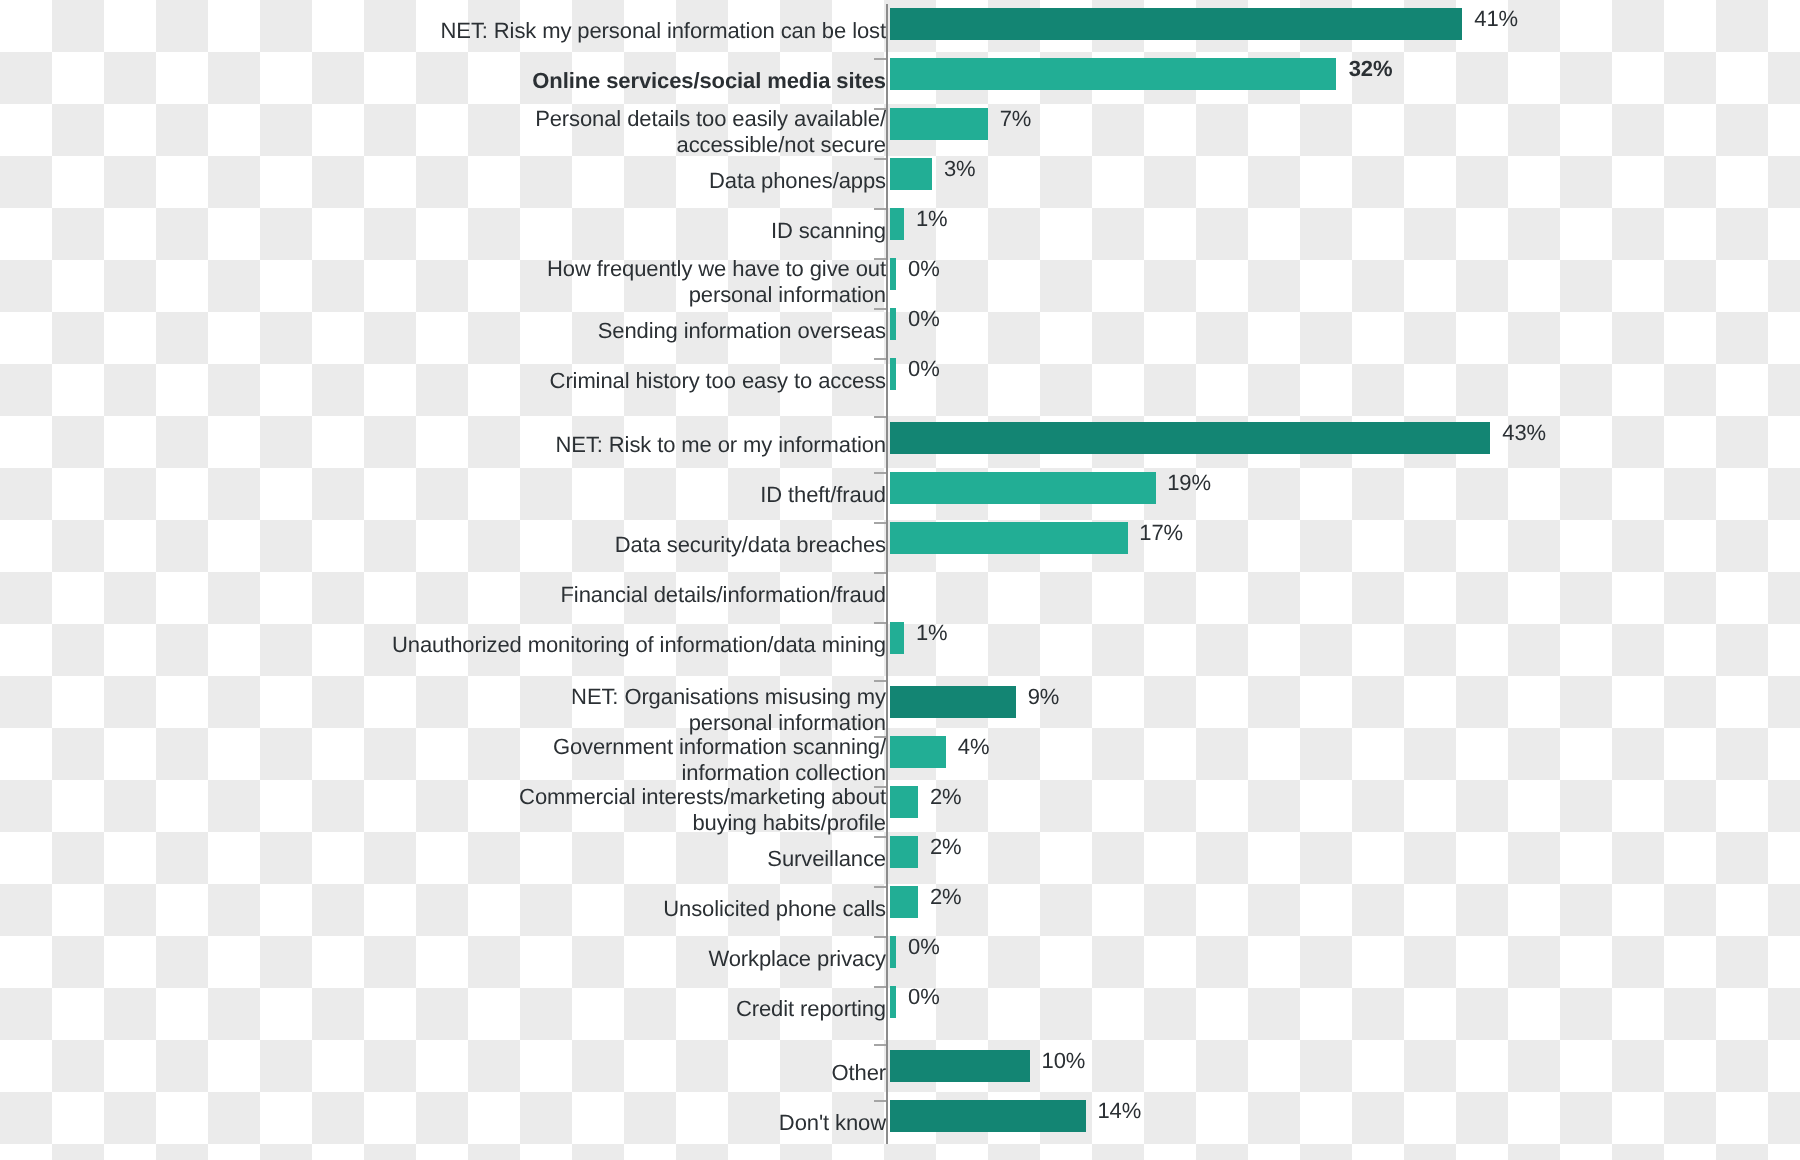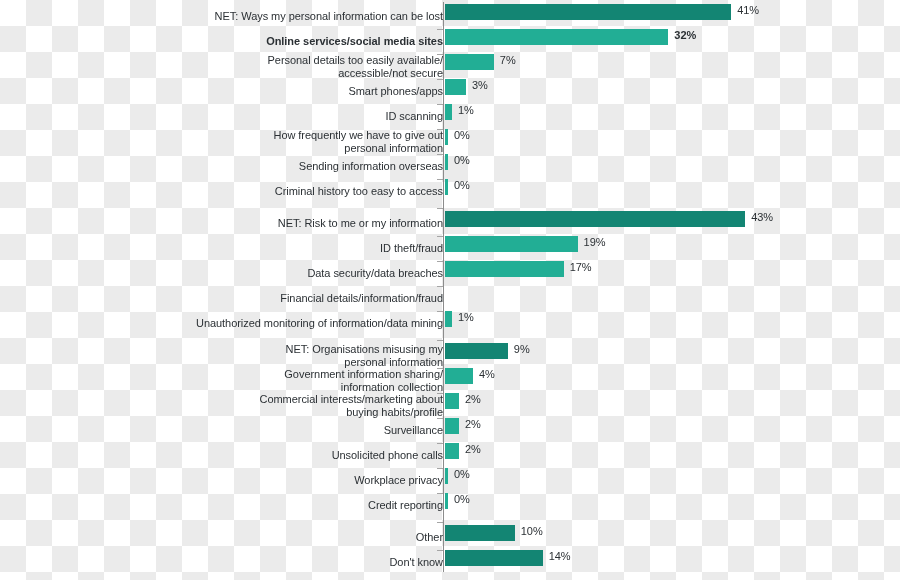--- a/index.html
+++ b/index.html
@@ -97,21 +97,21 @@
 </style>
 </head>
 <body>
 
 <div id="checker"></div>
 
 <div id="chart-root">
   <div id="axis-line"></div>
   <div id="rows">
       <div class="chart-row" style="top: 4px;">
-        <div class="cat-label">NET: Ways my personal information can be lost</div>
+        <div class="cat-label">NET: Risk my personal information can be lost</div>
         <div class="bar-area">
           <span class="bar" style="width: 286.18px; background: rgb(19, 133, 115);"></span>
           <span class="val-label">41%</span>
         </div>
       </div>
       <div class="chart-row" style="top: 29px; font-weight: bold;">
         <div class="cat-label">Online services/social media sites</div>
         <div class="bar-area">
           <span class="bar" style="width: 223.36px; background: rgb(34, 174, 149);"></span>
           <span class="val-label">32%</span>
@@ -119,21 +119,21 @@
       </div>
       <div class="chart-row" style="top: 54px;">
         <div class="cat-label">Personal details too easily available/
 accessible/not secure</div>
         <div class="bar-area">
           <span class="bar" style="width: 48.86px; background: rgb(34, 174, 149);"></span>
           <span class="val-label">7%</span>
         </div>
       </div>
       <div class="chart-row" style="top: 79px;">
-        <div class="cat-label">Smart phones/apps</div>
+        <div class="cat-label">Data phones/apps</div>
         <div class="bar-area">
           <span class="bar" style="width: 20.94px; background: rgb(34, 174, 149);"></span>
           <span class="val-label">3%</span>
         </div>
       </div>
       <div class="chart-row" style="top: 104px;">
         <div class="cat-label">ID scanning</div>
         <div class="bar-area">
           <span class="bar" style="width: 6.98px; background: rgb(34, 174, 149);"></span>
           <span class="val-label">1%</span>
@@ -194,21 +194,21 @@
       </div>
       <div class="chart-row" style="top: 343px;">
         <div class="cat-label">NET: Organisations misusing my
 personal information</div>
         <div class="bar-area">
           <span class="bar" style="width: 62.82px; background: rgb(19, 133, 115);"></span>
           <span class="val-label">9%</span>
         </div>
       </div>
       <div class="chart-row" style="top: 368px;">
-        <div class="cat-label">Government information sharing/
+        <div class="cat-label">Government information scanning/
 information collection</div>
         <div class="bar-area">
           <span class="bar" style="width: 27.92px; background: rgb(34, 174, 149);"></span>
           <span class="val-label">4%</span>
         </div>
       </div>
       <div class="chart-row" style="top: 393px;">
         <div class="cat-label">Commercial interests/marketing about
 buying habits/profile</div>
         <div class="bar-area">

